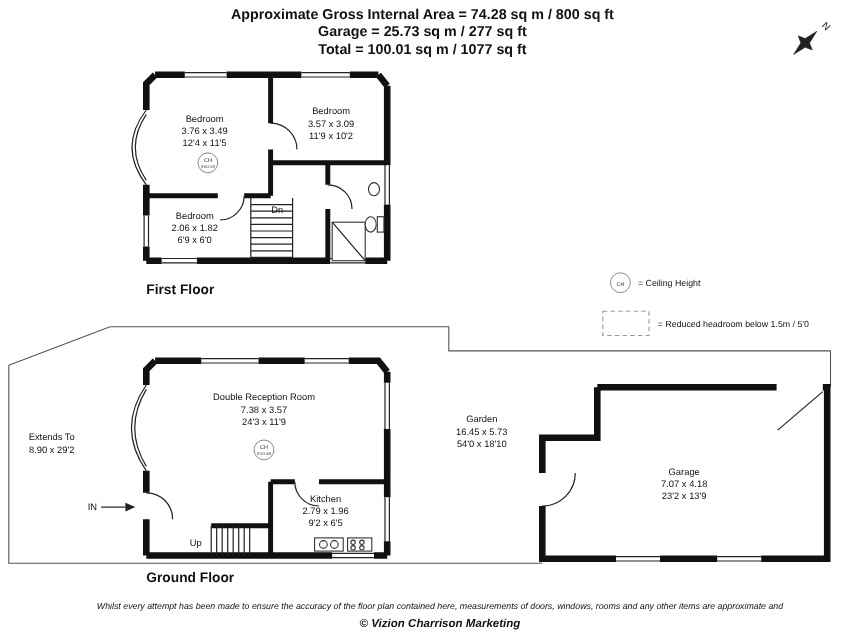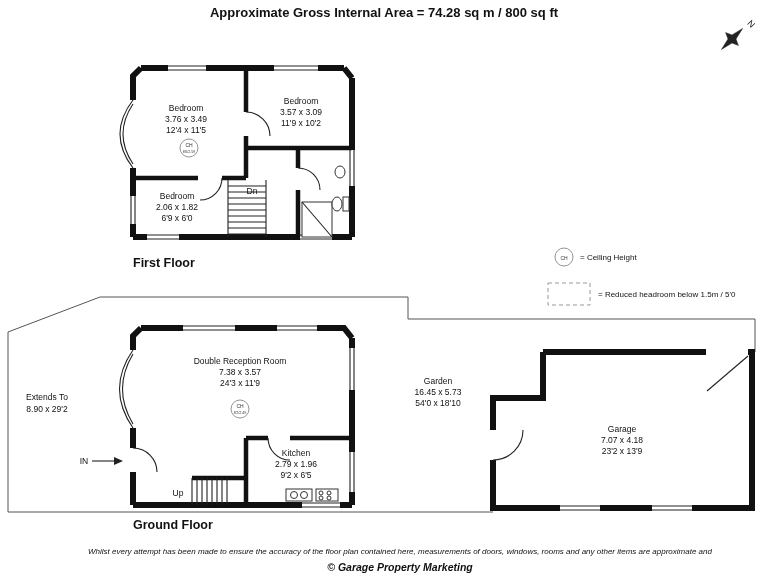--- a/index.html
+++ b/index.html
@@ -23,20 +23,22 @@
   .dash { stroke:#999; stroke-width:1; fill:none; stroke-dasharray:4 3; }
   .legtxt { font-size:8px; fill:#111; text-anchor:start; font-family:"Liberation Sans",sans-serif; }
 </style>
 </head>
 <body>
 
 <div class="page">
 
   <div class="header">
     <div>Approximate Gross Internal Area = 74.28 sq m / 800 sq ft</div>
+    <div>Garage = 25.73 sq m / 277 sq ft</div>
+    <div>Total = 100.01 sq m / 1077 sq ft</div>
   </div>
 
   <svg class="plan" width="768" height="576" viewBox="0 0 768 576">
 
     <g>
       <polygon points="736,39 742.6,28.4 732,35 725.6,32.6 728,39 721.4,49.6 732,43 738.4,45.4" fill="#222" stroke="#222" stroke-width="0.5"></polygon>
       <text x="749" y="26" font-size="9" fill="#111" transform="rotate(45 749 26)" text-anchor="middle">N</text>
     </g>
 
     <g>
@@ -191,17 +193,17 @@
 
       <text class="title" x="133" y="529">Ground Floor</text>
     </g>
   </svg>
 
   <div class="footer">
     <div class="disclaimer">
       <div>Whilst every attempt has been made to ensure the accuracy of the floor plan contained here, measurements of doors, windows, rooms and any other items are approximate and</div>
     </div>
     <div class="credit">
-      <span>© Garage Property Marketing</span>
+      <span>© Vizion Charrison Marketing</span>
     </div>
   </div>
 
 </div>
 
 </body></html>

